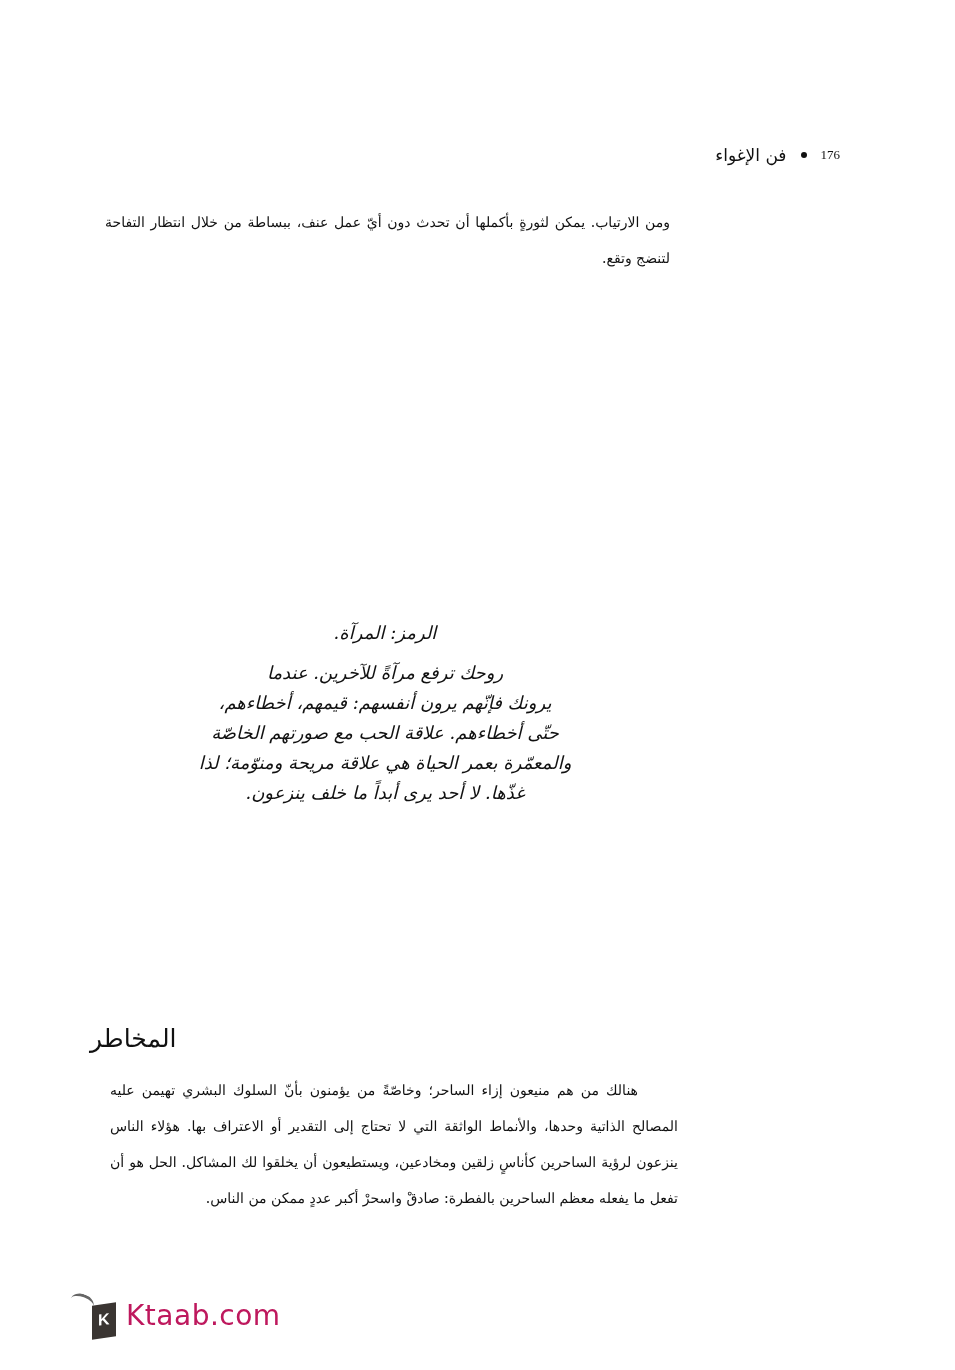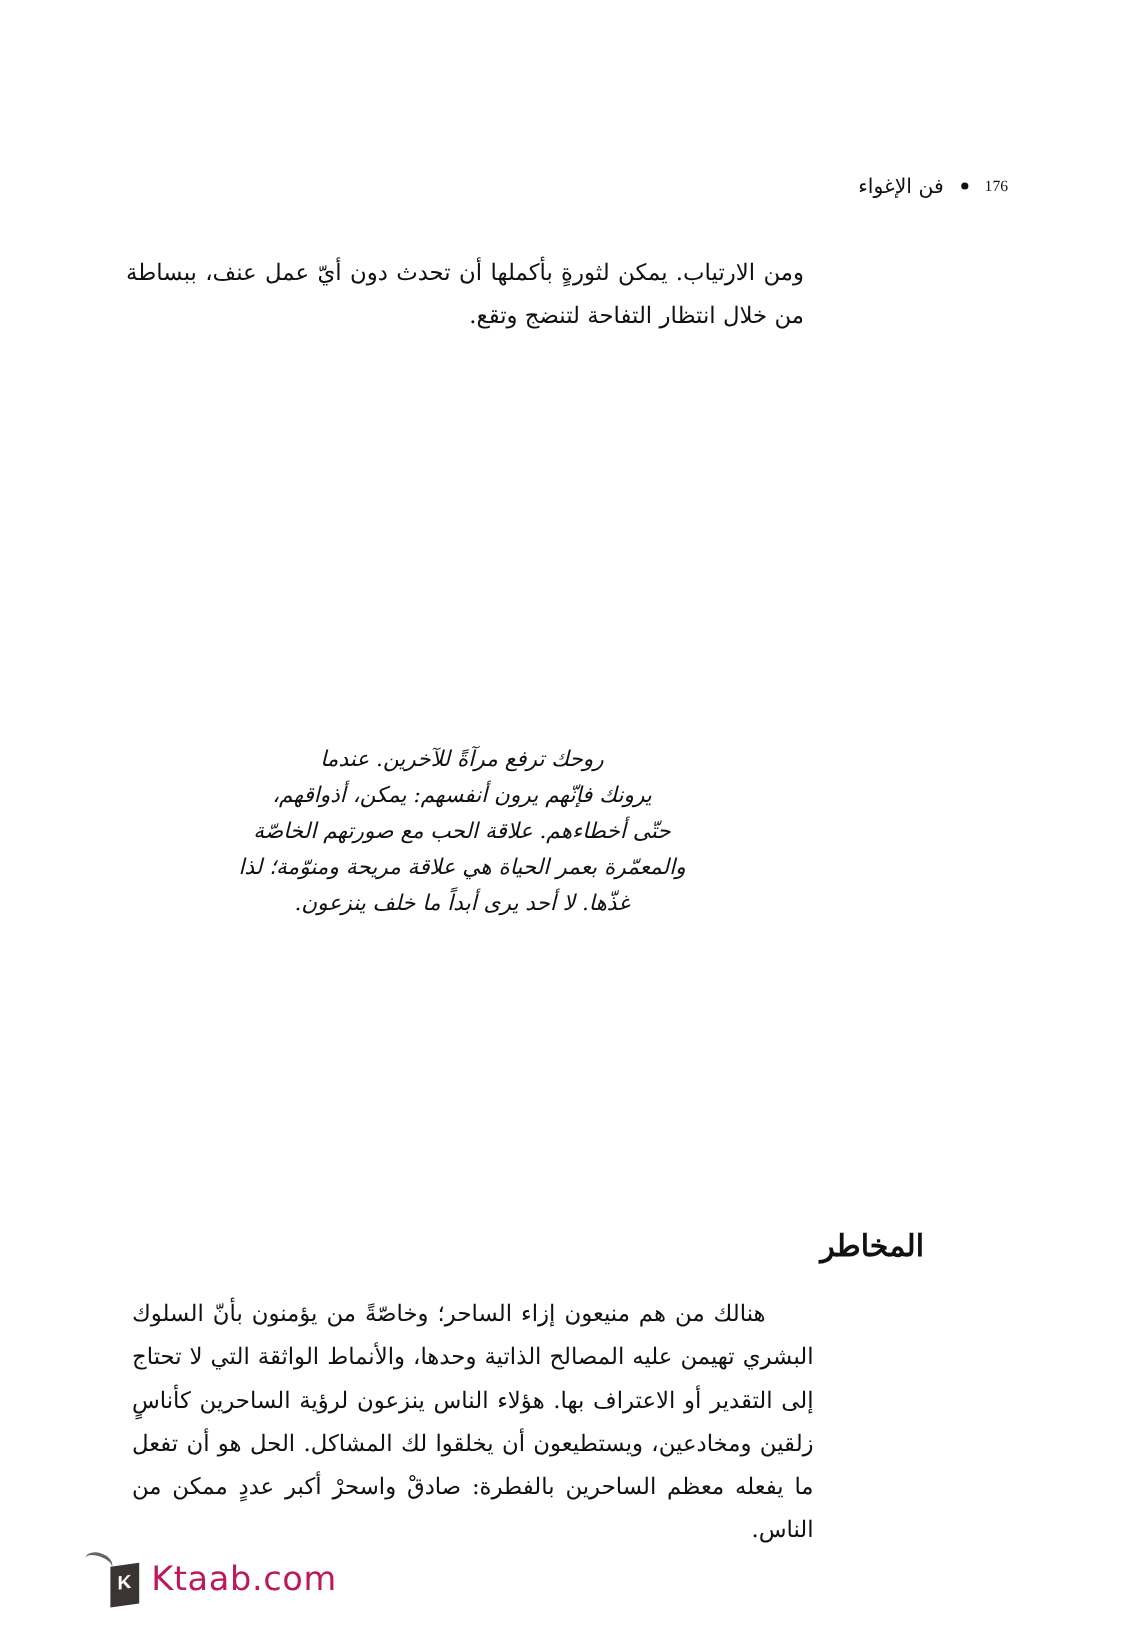--- a/index.html
+++ b/index.html
@@ -1,46 +1,47 @@
 <!DOCTYPE html>
 <html><head>
   <meta charset="utf-8">
   <style>
     html, body { margin: 0; padding: 0; background: #ffffff; }
     body { width: 955px; height: 1370px; position: relative; overflow: hidden; color: #111; font-family: "DejaVu Serif", serif; }
     .header { position: absolute; top: 140px; left: 660px; width: 180px; height: 30px; direction: rtl; display: flex; align-items: center; justify-content: flex-start; gap: 14px; font-size: 17px; }
     .page-num { font-family: "Liberation Serif", serif; font-size: 13px; }
     .bullet { width: 6px; height: 6px; border-radius: 50%; background: #111; display: inline-block; }
-    .para { position: absolute; direction: rtl; text-align: justify; text-align-last: right; font-size: 19px; line-height: 36px; }
+    .para { position: absolute; direction: rtl; text-align: justify; text-align-last: right; font-size: 14px; line-height: 36px; }
     .para1 { top: 190px; left: 105px; width: 565px; }
     .symbol { position: absolute; top: 618px; left: 190px; width: 390px; direction: rtl; text-align: center; font-style: italic; font-size: 18px; line-height: 30px; }
     .symbol .sym-title { margin-bottom: 10px; }
-    .heading { position: absolute; top: 1003px; left: 90px; width: 680px; text-align: right; direction: rtl; font-size: 25px; font-weight: bold; }
+    .heading { position: absolute; top: 1003px; left: 90px; width: 680px; text-align: left; direction: rtl; font-size: 25px; font-weight: normal; }
     .para2 { top: 1058px; left: 100px; width: 568px; text-indent: 40px; margin-left: 10px; }
     .logo { position: absolute; top: 1290px; left: 60px; display: flex; align-items: center; gap: 10px; }
     .logo-book { position: relative; width: 50px; height: 50px; }
     .logo-book .cover { position: absolute; left: 32px; top: 14px; width: 24px; height: 34px; background: #3a3532; transform: skewY(-8deg); }
     .logo-book .cover span { position: absolute; left: 6px; top: 7px; color: #fff; font-family: "Liberation Sans", sans-serif; font-weight: bold; font-size: 16px; }
     .logo-book .pages { position: absolute; left: 10px; top: 4px; width: 24px; height: 14px; border-top: 3px solid #666; border-radius: 50% 50% 0 0; transform: rotate(20deg); }
     .logo-text { font-family: "DejaVu Sans", sans-serif; font-size: 28px; color: #be185d; letter-spacing: 0.5px; margin-left: 6px; }
   </style>
 </head>
 <body>
 
 <div class="header">
   <span class="page-num">176</span>
   <span class="bullet"></span>
   <span>فن الإغواء</span>
 </div>
 
 <p class="para para1">ومن الارتياب. يمكن لثورةٍ بأكملها أن تحدث دون أيّ عمل عنف، ببساطة من خلال انتظار التفاحة لتنضج وتقع.</p>
 
 <div class="symbol">
+  <div class="sym-title">الرمز: المرآة.</div>
   <div>روحك ترفع مرآةً للآخرين. عندما</div>
-  <div>يرونك فإنّهم يرون أنفسهم: يمكن، أذواقهم،</div>
+  <div>يرونك فإنّهم يرون أنفسهم: قيمهم، أخطاءهم،</div>
   <div>حتّى أخطاءهم. علاقة الحب مع صورتهم الخاصّة</div>
   <div>والمعمّرة بعمر الحياة هي علاقة مريحة ومنوّمة؛ لذا</div>
   <div>غذّها. لا أحد يرى أبداً ما خلف ينزعون.</div>
 </div>
 
 <h2 class="heading">المخاطر</h2>
 
 <p class="para para2">هنالك من هم منيعون إزاء الساحر؛ وخاصّةً من يؤمنون بأنّ السلوك البشري تهيمن عليه المصالح الذاتية وحدها، والأنماط الواثقة التي لا تحتاج إلى التقدير أو الاعتراف بها. هؤلاء الناس ينزعون لرؤية الساحرين كأناسٍ زلقين ومخادعين، ويستطيعون أن يخلقوا لك المشاكل. الحل هو أن تفعل ما يفعله معظم الساحرين بالفطرة: صادقْ واسحرْ أكبر عددٍ ممكن من الناس.</p>
 
 <div class="logo">

